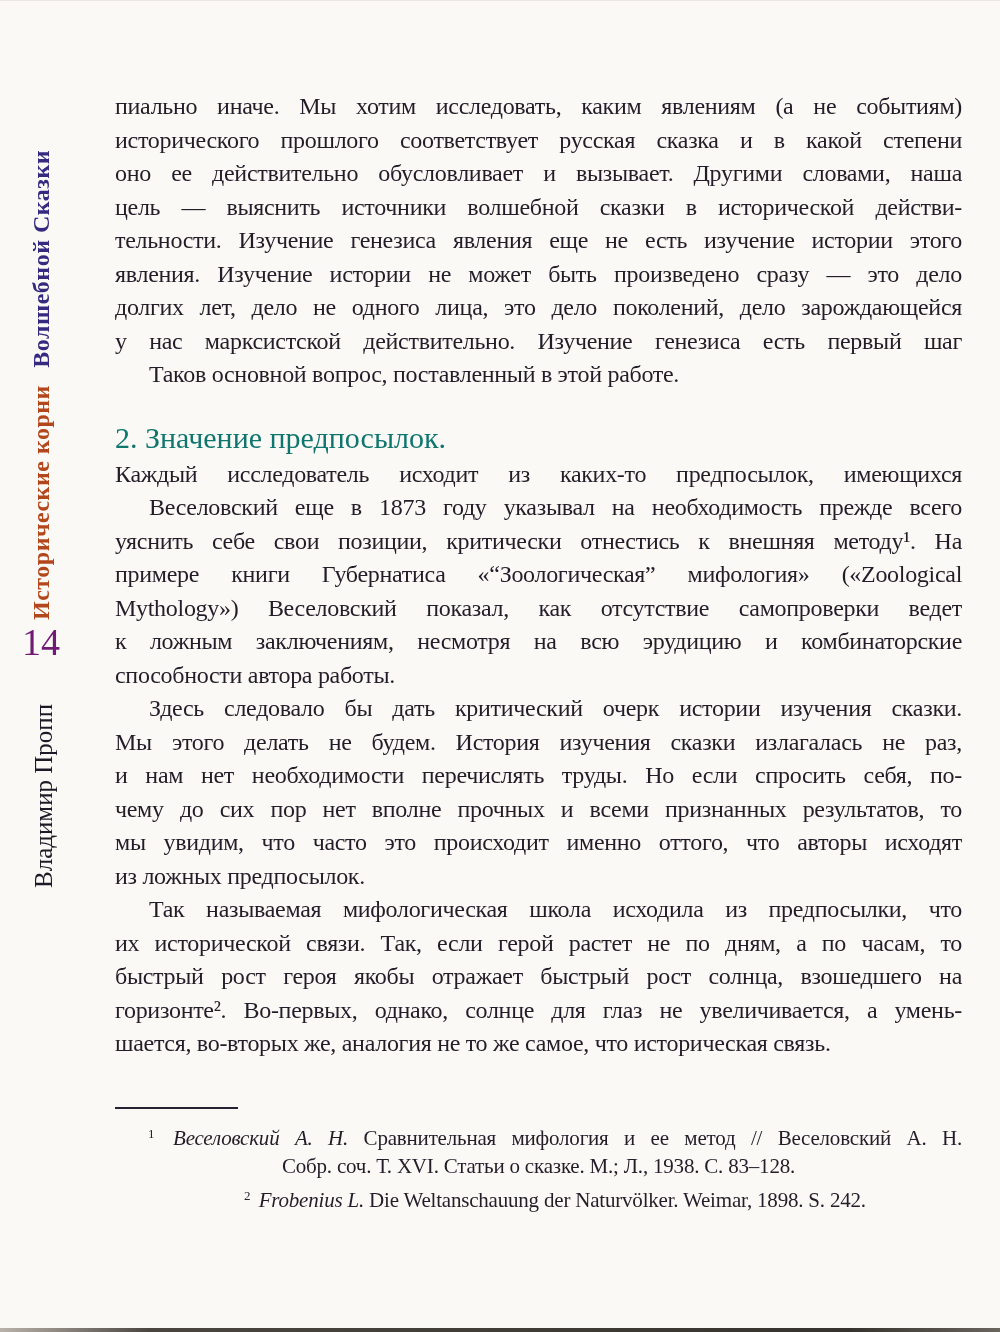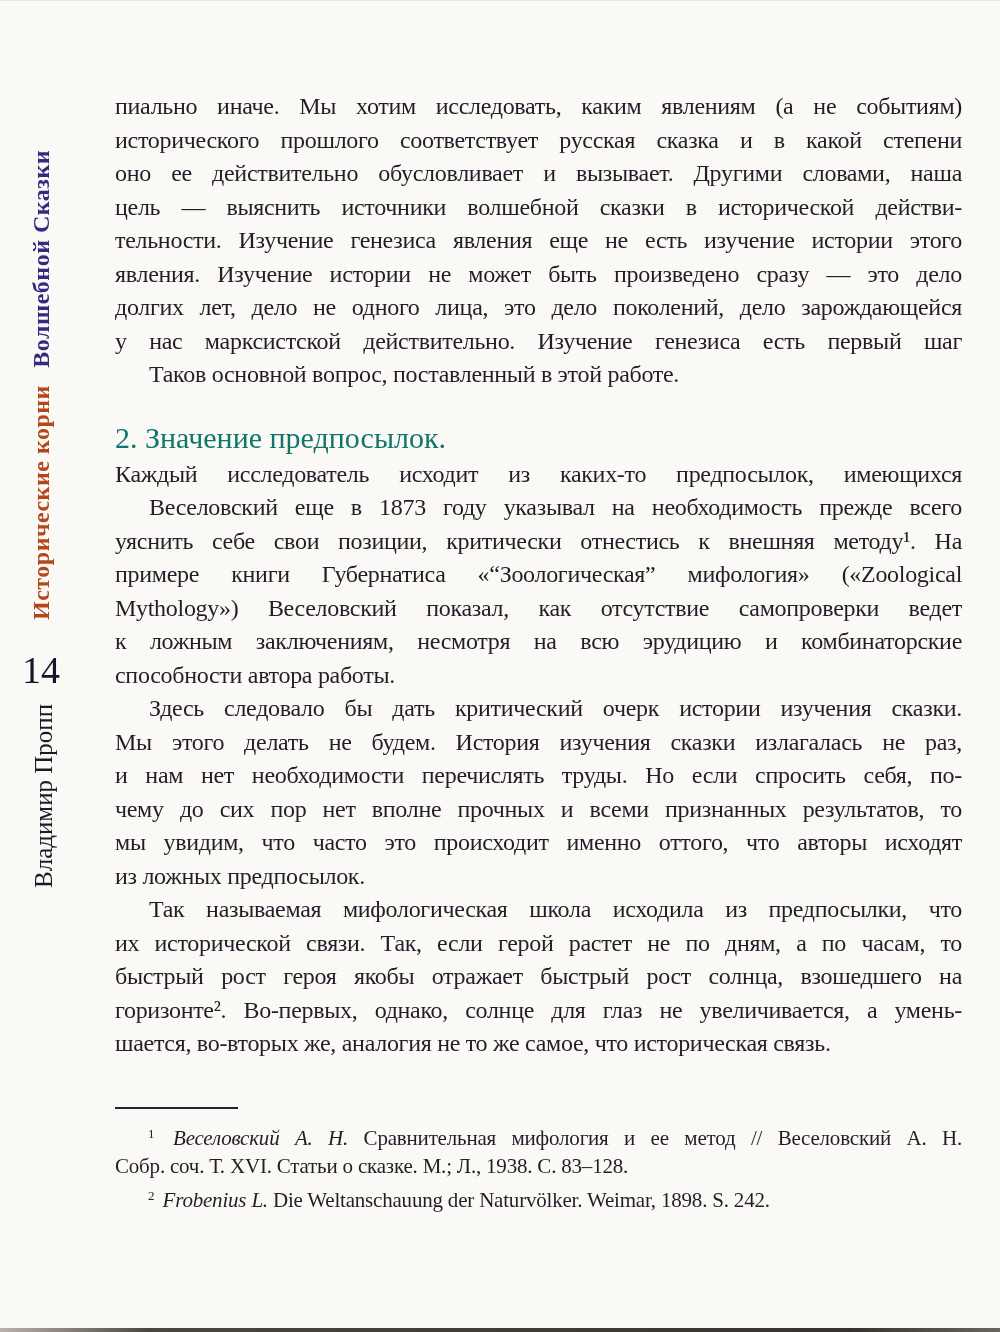--- a/index.html
+++ b/index.html
@@ -17,21 +17,21 @@
     position:absolute; left:28px; top:620px; width:445px; height:44px;
     transform:rotate(-90deg); transform-origin:0 0;
     font-size:24px; letter-spacing:.5px; white-space:nowrap;
     font-weight:bold;
   }
   .title-part1 { color:#b3471c; }
   .title-part2 { color:#362a80; margin-left:.45em; }
 
   .page-number {
     position:absolute; left:22px; top:620px;
-    font-size:38px; line-height:44px; color:#0f172a;margin-top:28px;
+    font-size:38px; line-height:44px; color:#701a75;
   }
 
   .book-author {
     position:absolute; left:30px; top:888px; width:195px; height:38px;
     transform:rotate(-90deg); transform-origin:0 0;
     font-size:25px; white-space:nowrap; color:#1d1926;
   }
 
   
   .text-col {
@@ -45,21 +45,21 @@
 
   h2.heading {
     margin:26px 0 0 0; font-weight:normal;
     font-size:30px; line-height:40px; letter-spacing:0;
     color:#0f766e;
   }
 
   
   .footnotes { margin-top:46px; font-size:21px; line-height:29px; letter-spacing:-.2px; }
   .fn-rule { width:123px; height:0; border-top:2.5px solid #262130; margin-bottom:10px; }
-  .fn-line { display:block; }
+  .fn-line { display:block;text-align:center; }
   .fn-just { text-align:justify; text-align-last:justify; }
   .fn-ind { text-indent:33px; }
   .fnmark { font-size:.62em; vertical-align:.5em; letter-spacing:0; margin-right:3px; }
   .fn-author { font-style:italic; }
 
   
   .bottom-edge {
     position:absolute; left:0; bottom:0; width:100%; height:4px;
     background:linear-gradient(90deg,#b9b2ab,#4a463f 15%,#36332e 85%,#6a655d);
   }

